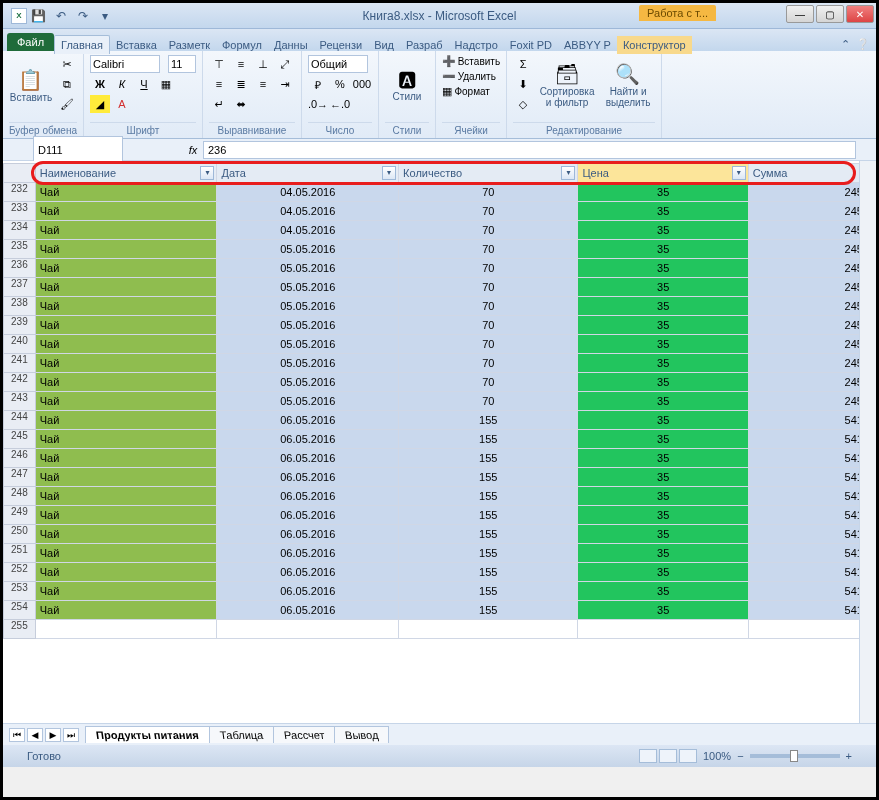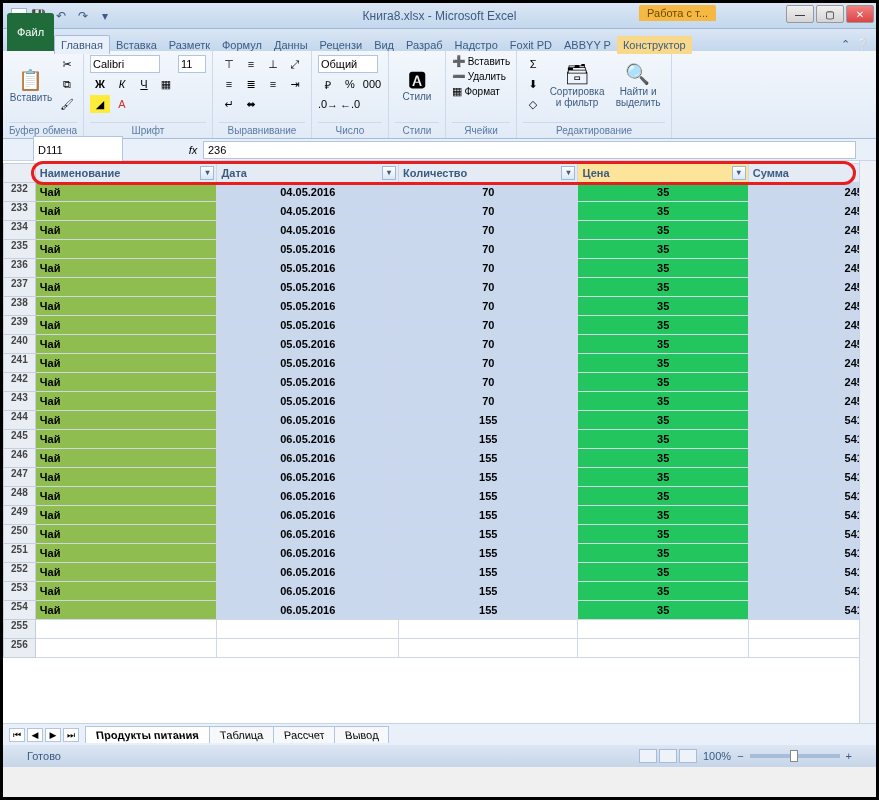--- a/index.html
+++ b/index.html
@@ -8,40 +8,40 @@
 .titlebar { height: 26px; background: linear-gradient(#dbe6f4, #c3d7ed); display: flex; align-items: center; justify-content: center; position: relative; border-bottom: 1px solid #9eb8d8; }
 .titlebar .title { font-size: 12px; color: #3b5b82; }
 .titlebar .qat { position: absolute; left: 8px; display: flex; align-items: center; gap: 2px; }
 .titlebar .qat .xi { width: 16px; height: 16px; display: inline-flex; align-items: center; justify-content: center; background: #fff; border: 1px solid #9eb8d8; font-size: 8px; color: #217346; font-weight: bold; }
 .titlebar .qat .qbtn { width: 20px; height: 20px; display: inline-flex; align-items: center; justify-content: center; font-size: 12px; color: #3b5b82; }
 .titlebar .winctl { position: absolute; right: 2px; top: 2px; display: flex; gap: 2px; }
 .titlebar .winctl .wbtn { width: 28px; height: 18px; background: linear-gradient(#f0f0f0,#d5d5d5); border: 1px solid #999; border-radius: 2px; display: flex; align-items: center; justify-content: center; font-size: 10px; }
 .titlebar .winctl .wbtn.close { background: linear-gradient(#f08080,#d44); color: #fff; }
 .titlebar .context { position: absolute; right: 160px; top: 2px; background: #f5b842; color: #6b4a00; padding: 2px 8px; font-size: 11px; border-radius: 2px 2px 0 0; }
 .ribbon-tabs { height: 22px; background: linear-gradient(#dbe6f4,#c3d7ed); display: flex; align-items: flex-end; padding-left: 4px; position: relative; }
-.ribbon-tabs .file { background: #1f6b3a; color: #fff; padding: 13px 10px; border-radius: 3px 3px 0 0; font-size: 11px; }
+.ribbon-tabs .file { background: #1f6b3a; color: #fff; padding: 3px 10px; border-radius: 3px 3px 0 0; font-size: 11px; }
 .ribbon-tabs .tab { padding: 3px 6px; font-size: 11px; color: #3b5b82; cursor: pointer; }
 .ribbon-tabs .tab.active { background: #e9f0f9; border: 1px solid #a5bdd9; border-bottom: none; border-radius: 2px 2px 0 0; }
 .ribbon-tabs .tab.context { background: #f8d98c; }
 .ribbon-tabs .help { position: absolute; right: 6px; display: flex; gap: 6px; color: #3b5b82; font-size: 11px; }
 .ribbon { height: 88px; background: linear-gradient(#f3f7fc,#e1ebf7); border-bottom: 1px solid #a5bdd9; display: flex; }
 .rgroup { border-right: 1px solid #cddaeb; padding: 2px 6px 0 6px; display: flex; flex-direction: column; justify-content: space-between; }
 .rgroup .glabel { font-size: 10px; color: #5a7aa2; text-align: center; padding: 2px 0; border-top: 1px solid #cddaeb; }
 .rgroup .gbody { display: flex; align-items: flex-start; gap: 4px; flex: 1; padding-top: 2px; }
 .bigbtn { display: flex; flex-direction: column; align-items: center; justify-content: center; width: 44px; height: 60px; cursor: pointer; }
 .bigbtn .bi { font-size: 20px; }
 .bigbtn .bl { font-size: 10px; color: #3b5b82; text-align: center; }
 .minicol { display: flex; flex-direction: column; gap: 2px; }
 .minibtn { width: 20px; height: 18px; display: inline-flex; align-items: center; justify-content: center; font-size: 11px; border: 1px solid transparent; cursor: pointer; }
 .combo { height: 18px; border: 1px solid #b2c5de; background: #fff; font-size: 11px; padding: 0 2px; display: inline-flex; align-items: center; }
 .namebox-row { height: 22px; background: #e9f0f9; border-bottom: 1px solid #c6d5e8; display: flex; align-items: center; }
 .namebox { width: 90px; height: 28px; border: 1px solid #b2c5de; background: #fff; margin-left: 30px; padding: 0 4px; font-size: 11px; display: flex; align-items: center; }
 .fxlabel { width: 20px; font-style: italic; font-size: 11px; text-align: center; margin-left: 60px; }
 .fbar { flex: 1; height: 18px; border: 1px solid #b2c5de; background: #fff; padding: 0 4px; font-size: 11px; display: flex; align-items: center; margin-right: 20px; }
-.sheet { position: relative; background: #fff; font-weight: bold; }
+.sheet { position: relative; background: #fff; }
 .highlight-ring { position: absolute; top: 0px; left: 28px; right: 20px; height: 24px; border: 3px solid #e81d1d; border-radius: 14px; z-index: 5; pointer-events: none; }
 .grid { display: table; width: 100%; border-collapse: collapse; margin-top: 2px; }
 .grid .row { display: table-row; }
 .grid .cell { display: table-cell; border: 1px solid #d0d7e5; height: 19px; font-size: 11px; padding: 0 4px; vertical-align: middle; }
 .grid .rowhead { display: table-cell; width: 28px; background: #e9edf4; border: 1px solid #c6cddb; text-align: center; font-size: 10px; color: #444; }
 .grid .thead .cell { background: #e4ebf4; font-size: 11px; color: #3b5b82; position: relative; padding-right: 18px; }
 .grid .thead .cell .fdrop { position: absolute; right: 2px; top: 2px; width: 14px; height: 14px; border: 1px solid #9eb8d8; background: linear-gradient(#fff,#dce7f5); font-size: 8px; text-align: center; line-height: 12px; color: #3b5b82; }
 .grid .thead .cell.hl { background: #fce59a; }
 .grid .col-name { width: 160px; background: #8fbd4f; }
 .grid .col-date { width: 160px; background: #c9d8ed; text-align: center; }
@@ -103,21 +103,21 @@
         <div class="minicol">
           <span class="minibtn">✂</span>
           <span class="minibtn">⧉</span>
           <span class="minibtn">🖌</span>
         </div>
       </div>
       <div class="glabel">Буфер обмена</div>
     </div>
     <div class="rgroup">
       <div class="gbody" style="flex-direction:column;gap:2px">
-        <div style="display:flex;gap:18px">
+        <div style="display:flex;gap:8px">
           <span class="combo" style="width:70px">Calibri</span>
           <span class="combo" style="width:28px">11</span>
         </div>
         <div style="display:flex;gap:2px">
           <span class="minibtn" style="font-weight:bold">Ж</span>
           <span class="minibtn" style="font-style:italic">К</span>
           <span class="minibtn" style="text-decoration:underline">Ч</span>
           <span class="minibtn">▦</span>
         </div>
         <div style="display:flex;gap:2px">
@@ -411,28 +411,20 @@
           <div class="cell col-sum">5418</div>
         </div>
         <div class="row empty">
           <div class="rowhead">255</div>
           <div class="cell"></div>
           <div class="cell"></div>
           <div class="cell"></div>
           <div class="cell"></div>
           <div class="cell"></div>
         </div>
-        <div class="row empty">
-          <div class="rowhead">256</div>
-          <div class="cell"></div>
-          <div class="cell"></div>
-          <div class="cell"></div>
-          <div class="cell"></div>
-          <div class="cell"></div>
-        </div>
       </div>
     <div class="vscroll"></div>
   </div>
 
   <div class="tabbar">
     <div class="nav">
       <span>⏮</span>
       <span>◀</span>
       <span>▶</span>
       <span>⏭</span>

